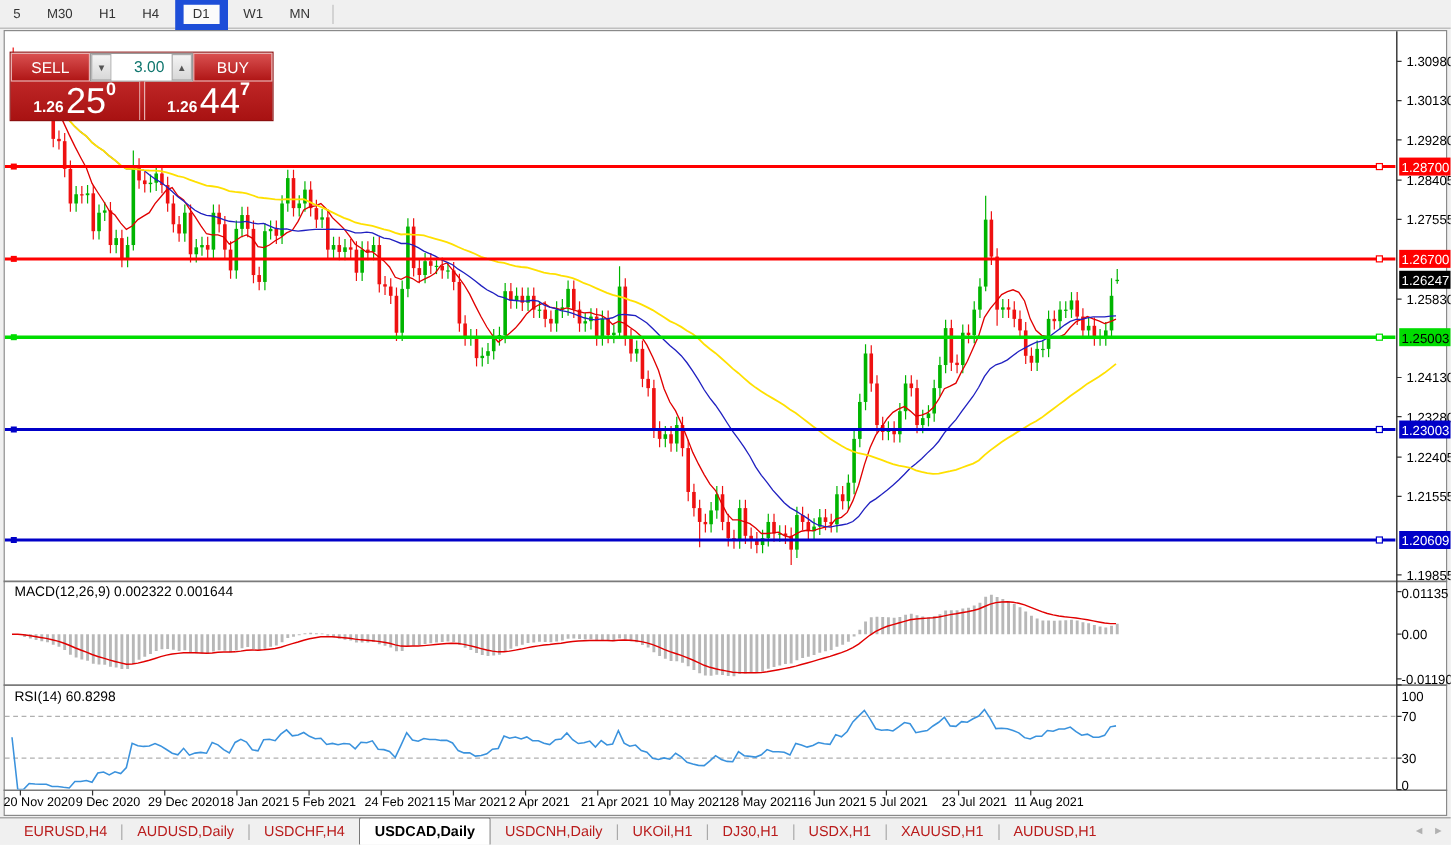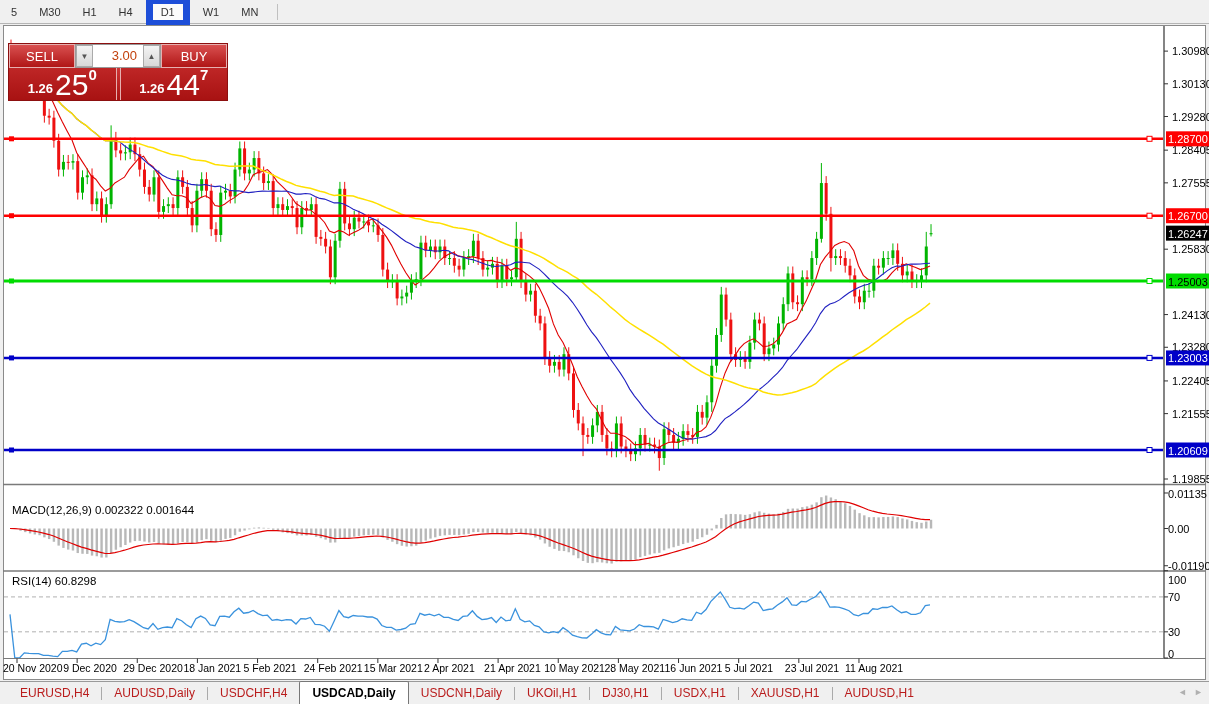--- a/index.html
+++ b/index.html
@@ -26,21 +26,21 @@
 
   
   #trade-panel { position:absolute; left:8px; top:43px; width:220px; height:58px; z-index:6;
                  background:linear-gradient(#cf3535,#a81212); border:1px solid #8c0f0f; }
   #tp-row1 { display:flex; height:24px; }
   .tp-btn { width:66px; color:#fff; font-size:13px; display:flex; align-items:center; justify-content:center;
             background:linear-gradient(#d95050,#b01616); border:1px solid #e6b0b0; cursor:pointer; }
   #tp-spinner { flex:1; display:flex; background:#fff; border:1px solid #999; }
   .spin-btn { width:17px; background:linear-gradient(#f4f4f4,#d8d8d8); border:1px solid #aaa;
               font-size:8px; color:#555; display:flex; align-items:center; justify-content:center; cursor:pointer; }
-  #volume-field { flex:1; font-size:13px; color:#c2410c; text-align:right; padding:3px 6px 0 12px; background:#fff; }
+  #volume-field { flex:1; font-size:13px; color:#0f766e; text-align:right; padding:3px 6px 0 12px; background:#fff; }
   #tp-row2 { display:flex; height:32px; }
   .tp-price { flex:1; color:#fff; display:flex; align-items:flex-end; justify-content:center; padding-bottom:1px; cursor:pointer; }
   .tp-price .small { font-size:13px; font-weight:bold; margin-right:2px; padding-bottom:3px;margin-top:43px; }
   .tp-price .big { font-size:30px; font-weight:normal; line-height:28px; }
   .tp-price .sup { font-size:15px; font-weight:bold; align-self:flex-start; margin-top:-2px; }
   #tp-gap { width:3px; background:linear-gradient(#cf3535,#a81212); }
   .tp-price.sell { border-right:1px solid #e6b0b0; }
   .tp-price.buy  { border-left:1px solid #e6b0b0; }
 
   
@@ -798,21 +798,21 @@
       </div>
       <div id="tp-gap"></div>
       <div class="tp-price buy">
         <span class="small">1.26</span>
         <span class="big">44</span>
         <span class="sup">7</span>
       </div>
     </div>
   </div>
 
-  <div class="ind-label" style="left:12px; top:504px;">
+  <div class="ind-label" style="left:12px; top:488px;">
     <span>MACD(12,26,9)</span>&nbsp;<span>0.002322 0.001644</span>
   </div>
   <div class="ind-label" style="left:12px; top:575px;">
     <span>RSI(14)</span>&nbsp;<span>60.8298</span>
   </div>
 
   <div id="tab-bar">
     <span class="tab-nav" style="right:22px;">◄</span>
     <span class="tab-nav" style="right:6px;">►</span>
   <div class="tab">EURUSD,H4</div>

